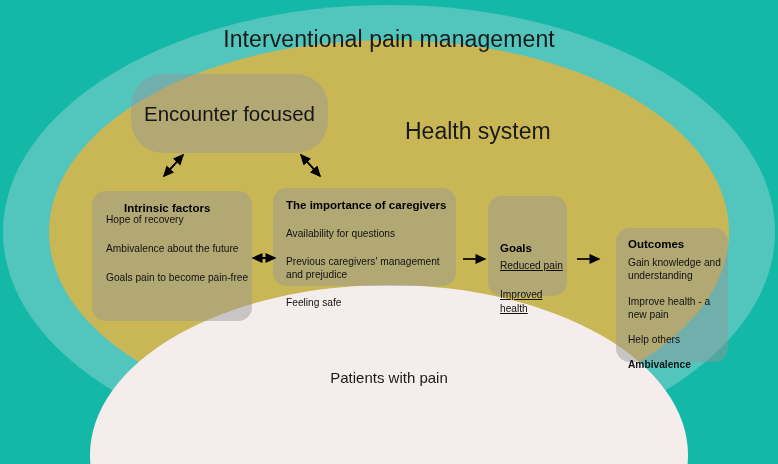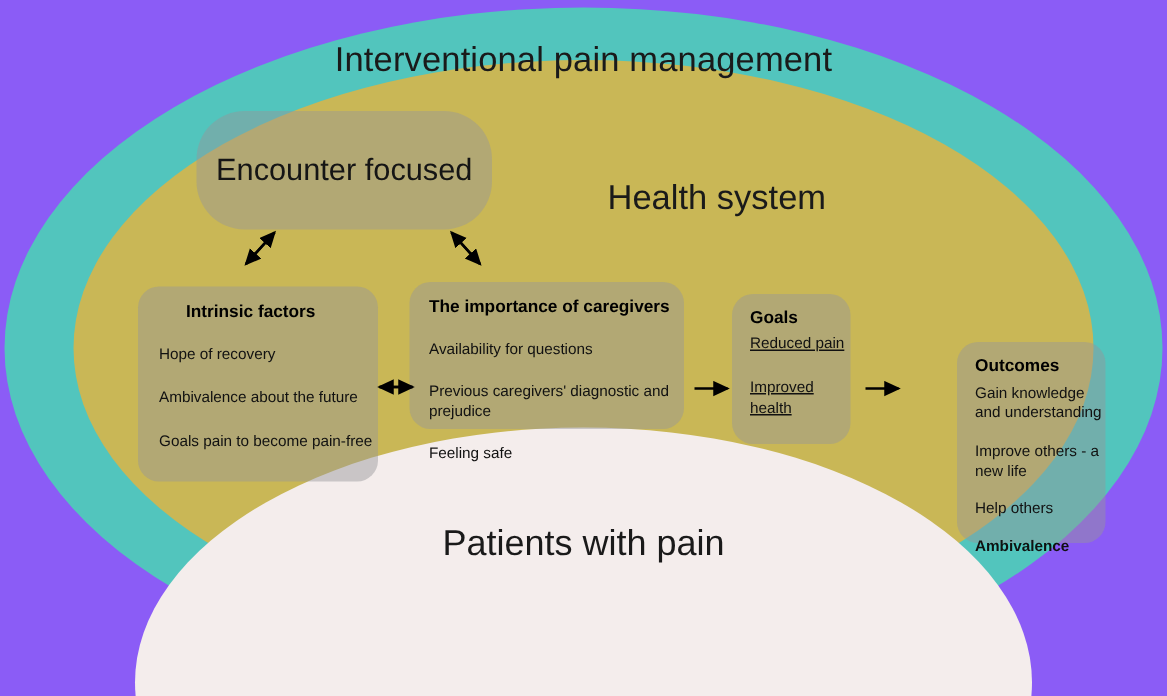--- a/index.html
+++ b/index.html
@@ -10,21 +10,21 @@
   body {
     width: 778px;
     height: 464px;
     font-family: "Liberation Sans", sans-serif;
     overflow: hidden;
   }
   #stage {
     position: relative;
     width: 778px;
     height: 464px;
-    background: #8b5cf6;
+    background: #14b8a6;
   }
   #bg-svg {
     position: absolute;
     left: 0; top: 0;
     width: 778px;
     height: 464px;
   }
 
   
   .region-label {
@@ -41,23 +41,23 @@
     letter-spacing: 0.1px;
   }
   #label-health {
     left: 405px;
     top: 86px;
     font-size: 23px;
     margin-top: 32px;
   }
   #label-patients {
     left: 0; right: 0;
-    top: 349px;
+    top: 369px;
     text-align: center;
-    font-size: 24px;
+    font-size: 15px;
   }
 
   
   .node-box {
     position: absolute;
     background: rgba(150, 150, 152, 0.46);
     border-radius: 14px;
     box-sizing: border-box;
     color: #111111;
   }
@@ -94,21 +94,20 @@
   
   #box-intrinsic {
     left: 92px;
     top: 191px;
     width: 160px;
     height: 130px;
     padding: 11px 0 0 14px;
   }
   #box-intrinsic .node-title {
     margin-left: 18px;
-    margin-bottom: 17px;
   }
   #box-intrinsic .node-line { margin-bottom: 18px; }
 
   
   #box-caregivers {
     left: 273px;
     top: 188px;
     width: 183px;
     height: 98px;
     padding: 11px 0 0 13px;
@@ -117,28 +116,28 @@
   #box-caregivers .node-line { margin-bottom: 14px; line-height: 1.33; }
 
   
   #box-goals {
     left: 488px;
     top: 196px;
     width: 79px;
     height: 100px;
     padding: 10px 0 0 12px;
   }
-  #box-goals .node-title { margin-bottom: 5px; }
+  #box-goals .node-title { margin-bottom: 5px; margin-top: 36px; }
   #box-goals .node-line { margin-bottom: 16px; line-height: 1.3; text-decoration: underline; }
 
   
   #box-outcomes {
-    left: 638px;
+    left: 616px;
     top: 228px;
-    width: 99px;
+    width: 112px;
     height: 134px;
     padding: 10px 0 0 12px;
   }
   #box-outcomes .node-title { margin-bottom: 6px; }
   #box-outcomes .node-line { margin-bottom: 12px; line-height: 1.3; }
   #box-outcomes .node-line.bold { font-weight: bold; }
 
   
   .arrow-svg {
     position: absolute;
@@ -176,34 +175,34 @@
   <div class="node-box" id="box-intrinsic">
     <p class="node-title">Intrinsic factors</p>
     <p class="node-line">Hope of recovery</p>
     <p class="node-line">Ambivalence about the future</p>
     <p class="node-line">Goals pain to become pain-free</p>
   </div>
 
   <div class="node-box" id="box-caregivers">
     <p class="node-title">The importance of caregivers</p>
     <p class="node-line">Availability for questions</p>
-    <p class="node-line">Previous caregivers' diagnostic and prejudice</p>
+    <p class="node-line">Previous caregivers' management and prejudice</p>
     <p class="node-line">Feeling safe</p>
   </div>
 
   <div class="node-box" id="box-goals">
     <p class="node-title">Goals</p>
     <p class="node-line">Reduced pain</p>
     <p class="node-line">Improved health</p>
   </div>
 
   <div class="node-box" id="box-outcomes">
     <p class="node-title">Outcomes</p>
     <p class="node-line">Gain knowledge and understanding</p>
-    <p class="node-line">Improve others - a new life</p>
+    <p class="node-line">Improve health - a new pain</p>
     <p class="node-line">Help others</p>
     <p class="node-line bold">Ambivalence</p>
   </div>
 
   <svg class="arrow-svg" id="arrow-enc-left" width="32" height="28">
     <defs>
       <marker id="mk-a" markerWidth="7" markerHeight="7" refX="5.6" refY="3" orient="auto">
         <path d="M0,0 L6.5,3 L0,6 z" fill="#000"></path>
       </marker>
       <marker id="mk-b" markerWidth="7" markerHeight="7" refX="5.6" refY="3" orient="auto">

